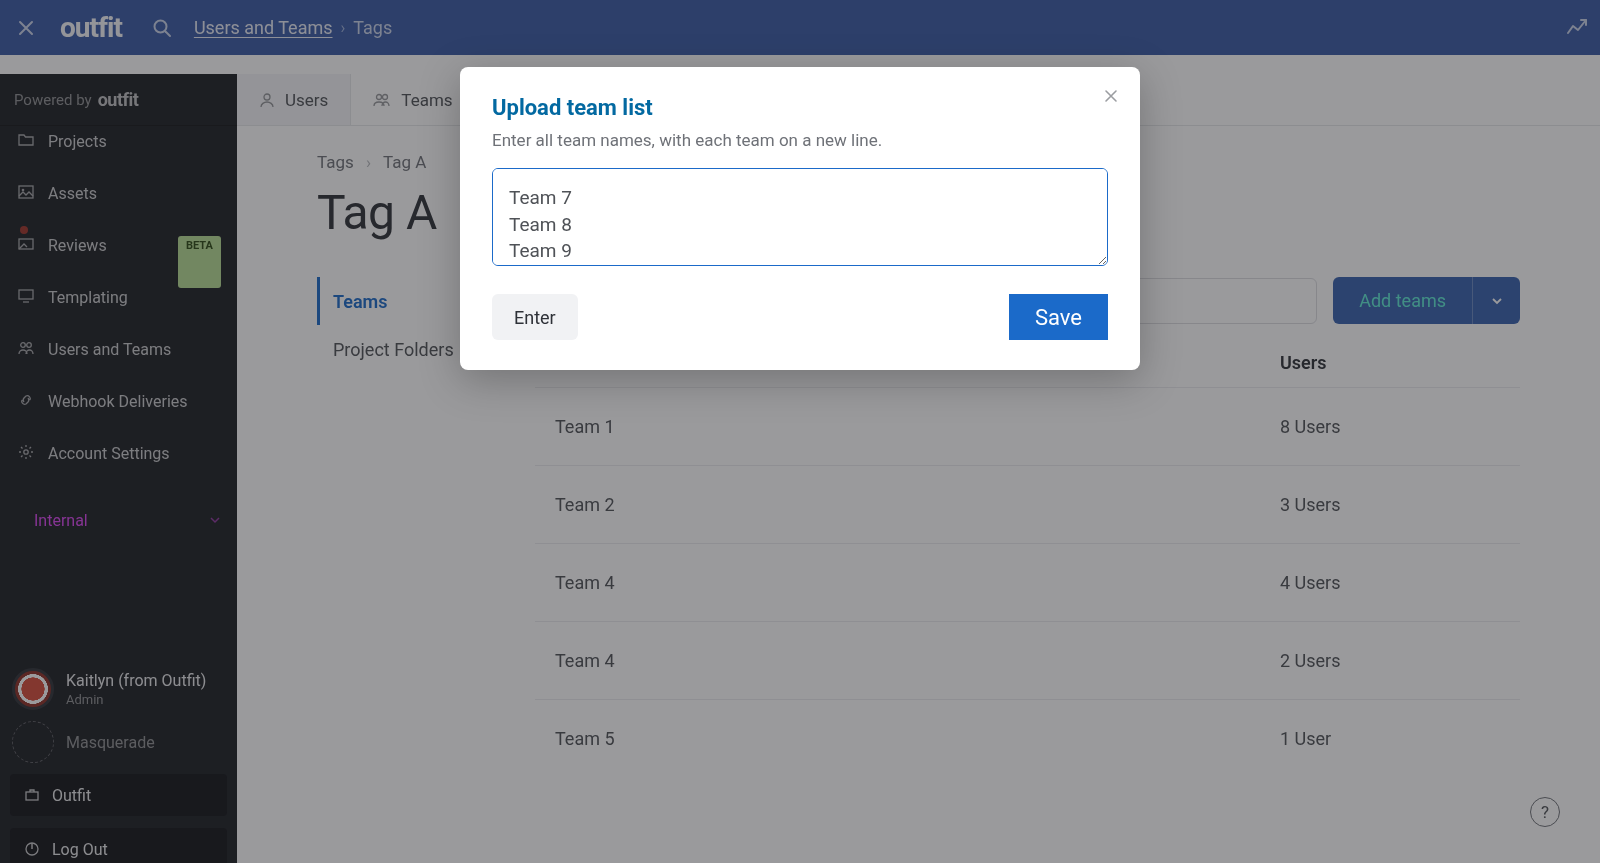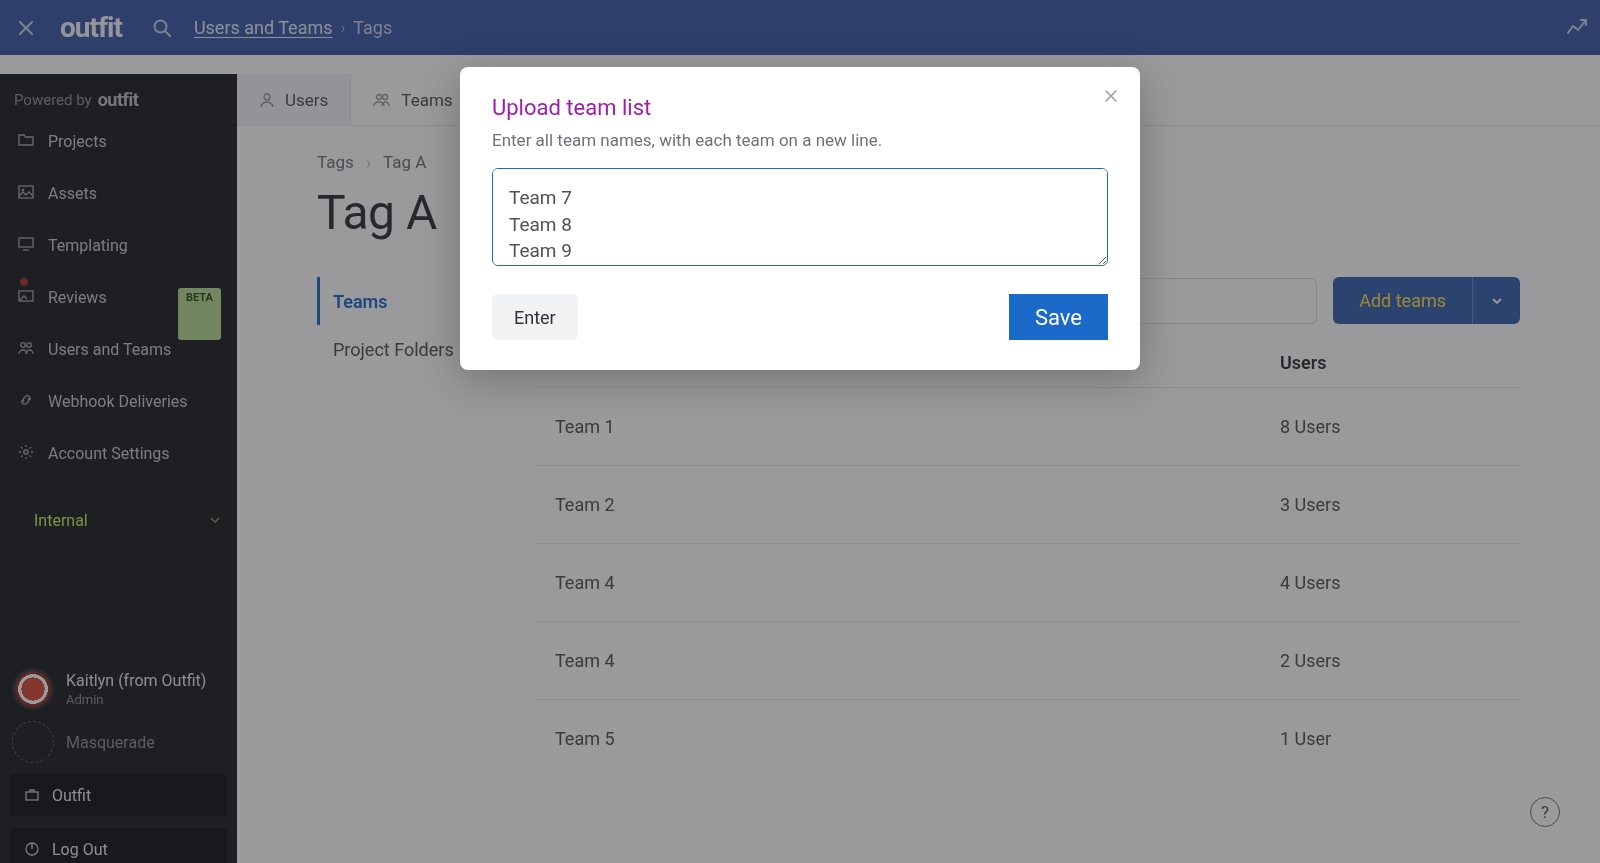--- a/index.html
+++ b/index.html
@@ -21,21 +21,21 @@
 
   
   .sidebar { width:237px; background:#1d1f24; color:#c9cacc; display:flex; flex-direction:column; font-size:16px; }
   .sidebar .powered { height:52px; display:flex; align-items:center; padding-left:14px; color:#8f9193; font-size:15px; background:#1d1f24; border-bottom:1px solid #151619; }
   .sidebar .powered .mini-logo { margin-left:6px; color:#bfc0c2; font-weight:700; font-size:18px; letter-spacing:-.5px; }
   .sidebar .nav { padding-top:6px; flex:none; }
   .sidebar .item { display:flex; height:52px; padding:0 16px; cursor:pointer; color:#c9cacc; }
   .sidebar .item .ic { width:20px; display:flex; justify-content:center; margin-right:12px; opacity:.8; }
   .sidebar .item .dot { width:8px; height:8px; border-radius:50%; background:#c0392b; position:absolute; margin-left:-4px; margin-top:-10px; }
   .sidebar .item .beta { margin-left:auto; background:#b7dd94; color:#2d4a14; font-size:11px; font-weight:700; padding:3px 8px; border-radius:3px; }
-  .sidebar .collapsible { display:flex; align-items:center; height:48px; padding:0 16px 0 34px; color:#bef264; cursor:pointer; }
+  .sidebar .collapsible { display:flex; align-items:center; height:48px; padding:0 16px 0 34px; color:#d946ef; cursor:pointer; }
   .sidebar .collapsible .chev { margin-left:auto; opacity:.6; }
   .sidebar .grow { flex:1; }
   .sidebar .user-block { display:flex; align-items:center; padding:6px 12px; cursor:pointer; }
   .sidebar .avatar { width:42px; height:42px; border-radius:50%; background:radial-gradient(circle at center,#d64b3a 0 45%,#fff 46% 58%,#8c2f25 59% 100%); border:3px solid #2f3238; flex:none; }
   .sidebar .user-meta { margin-left:12px; }
   .sidebar .user-name { color:#e6e7e9; font-size:16px; }
   .sidebar .user-role { color:#8f9193; font-size:13px; margin-top:2px; }
   .sidebar .masq { display:flex; align-items:center; height:52px; padding:0 12px; cursor:pointer; color:#8f9193; }
   .sidebar .masq .circle { width:42px; height:42px; border:1px dashed #5d5f63; border-radius:50%; flex:none; }
   .sidebar .masq span { margin-left:12px; }
@@ -57,37 +57,37 @@
 
   .body-flex { display:flex; margin-top:36px; }
   .left-tabs { width:218px; flex:none; }
   .left-tabs .ltab { height:48px; display:flex; align-items:center; padding-left:16px; color:#4f5257; font-size:18px; cursor:pointer; }
   .left-tabs .ltab.active { color:#1b6ac9; font-weight:600; border-left:3px solid #1b6ac9; padding-left:13px; }
 
   .panel { flex:1; margin-right:80px; }
   .panel-top { display:flex; align-items:center; gap:16px; }
   .search-input { flex:1; height:46px; border:1px solid #dcdde1; border-radius:6px; padding:0 14px; font-size:17px; color:#4f5257; }
   .add-teams { display:flex; }
-  .add-teams .main-btn { background:#3862ae; color:#fde047; border:none; height:47px; padding:0 26px; font-size:18px; border-radius:6px 0 0 6px; cursor:pointer; }
+  .add-teams .main-btn { background:#3862ae; color:#5eead4; border:none; height:47px; padding:0 26px; font-size:18px; border-radius:6px 0 0 6px; cursor:pointer; }
   .add-teams .drop-btn { background:#3862ae; border:none; border-left:1px solid rgba(255,255,255,.25); color:#fff; height:47px; width:48px; border-radius:0 6px 6px 0; cursor:pointer; display:flex; align-items:center; justify-content:center; }
 
   .table { margin-top:28px; }
   .table .thead { display:flex; padding:0 20px 14px; color:#2f3238; font-weight:600; font-size:18px; }
   .table .thead .c1 { flex:1; }
   .table .thead .c2 { width:220px; }
   .table .row { display:flex; align-items:center; height:78px; border-top:1px solid #ececef; padding:0 20px; font-size:18px; color:#4f5257; }
   .table .row .c1 { flex:1; }
   .table .row .c2 { width:220px; }
 
   .help-fab { position:absolute; right:40px; bottom:36px; width:30px; height:30px; border:1.5px solid #6f7278; border-radius:50%; display:flex; align-items:center; justify-content:center; color:#4f5257; font-size:17px; cursor:pointer; background:#fff; }
 
   
   .overlay-dim { position:absolute; inset:0; background:rgba(30,32,36,.45); }
   .modal { position:absolute; left:50%; top:67px; transform:translateX(-50%); width:680px; background:#fff; border-radius:8px; box-shadow:0 10px 40px rgba(0,0,0,.25); padding:28px 32px 30px; }
-  .modal .m-title { font-size:22px; font-weight:400; color:#a21caf; }
+  .modal .m-title { font-size:22px; font-weight:700; color:#0369a1; }
   .modal .m-close { position:absolute; right:22px; top:22px; cursor:pointer; color:#9b9da1; font-size:18px; }
   .modal .m-desc { margin-top:10px; color:#6f7278; font-size:17px; }
   .modal textarea { width:100%; margin-top:18px; border:1.5px solid #1b6ac9; border-radius:6px; padding:16px 16px; font-size:19px; color:#4f5257; font-family:inherit; resize:vertical; min-height:98px; line-height:1.4; outline:none; }
   .modal .m-actions { display:flex; justify-content:space-between; margin-top:24px; }
   .modal .btn-back { background:#f1f2f4; border:none; height:46px; padding:0 22px; font-size:18px; border-radius:6px; cursor:pointer; color:#2f3238; }
   .modal .btn-save { background:#1b6ac9; color:#fff; border:none; height:46px; padding:0 26px; font-size:22px; border-radius:0; cursor:pointer; }
 
   svg { display:block; }
 </style>
 </head>
@@ -137,39 +137,39 @@
       <div class="item">
         <span class="ic">
             <svg width="16" height="16" viewBox="0 0 16 16">
               <rect x="1" y="2" width="14" height="12" stroke="currentColor" stroke-width="1.3" fill="none"></rect>
               <circle cx="5" cy="6" r="1.3" fill="currentColor"></circle>
               <path d="M1 12l4-4 3 3 3-3 4 4" stroke="currentColor" stroke-width="1.3" fill="none"></path>
             </svg>
           </span>
         <span>Assets</span>
       </div>
-      <div class="item">
-        <span class="ic">
-            <svg width="16" height="16" viewBox="0 0 16 16">
-              <rect x="1" y="2" width="14" height="9" stroke="currentColor" stroke-width="1.3" fill="none"></rect>
-              <path d="M5 14h6" stroke="currentColor" stroke-width="1.3"></path>
-            </svg>
-          </span>
-        <span>Templating</span>
-      </div>
       <div class="item" style="position:relative;">
         <span class="ic" style="position:relative;">
           <span class="dot"></span>
           <svg width="16" height="16" viewBox="0 0 16 16">
               <rect x="1" y="3" width="14" height="10" stroke="currentColor" stroke-width="1.3" fill="none"></rect>
               <path d="M1 13l5-5 3 3" stroke="currentColor" stroke-width="1.3" fill="none"></path>
             </svg>
         </span>
         <span>Reviews</span>
         <span class="beta">BETA</span>
+      </div>
+      <div class="item">
+        <span class="ic">
+            <svg width="16" height="16" viewBox="0 0 16 16">
+              <rect x="1" y="2" width="14" height="9" stroke="currentColor" stroke-width="1.3" fill="none"></rect>
+              <path d="M5 14h6" stroke="currentColor" stroke-width="1.3"></path>
+            </svg>
+          </span>
+        <span>Templating</span>
       </div>
       <div class="item">
         <span class="ic">
             <svg width="16" height="16" viewBox="0 0 16 16">
               <circle cx="5" cy="5" r="2.3" stroke="currentColor" stroke-width="1.3" fill="none"></circle>
               <circle cx="11" cy="5" r="2.3" stroke="currentColor" stroke-width="1.3" fill="none"></circle>
               <path d="M1 14c0-2.5 2-4 4-4s4 1.5 4 4M8 14c0-2.2 1.5-4 3.5-4s3.5 1.8 3.5 4" stroke="currentColor" stroke-width="1.3" fill="none"></path>
             </svg>
           </span>
         <span>Users and Teams</span>

